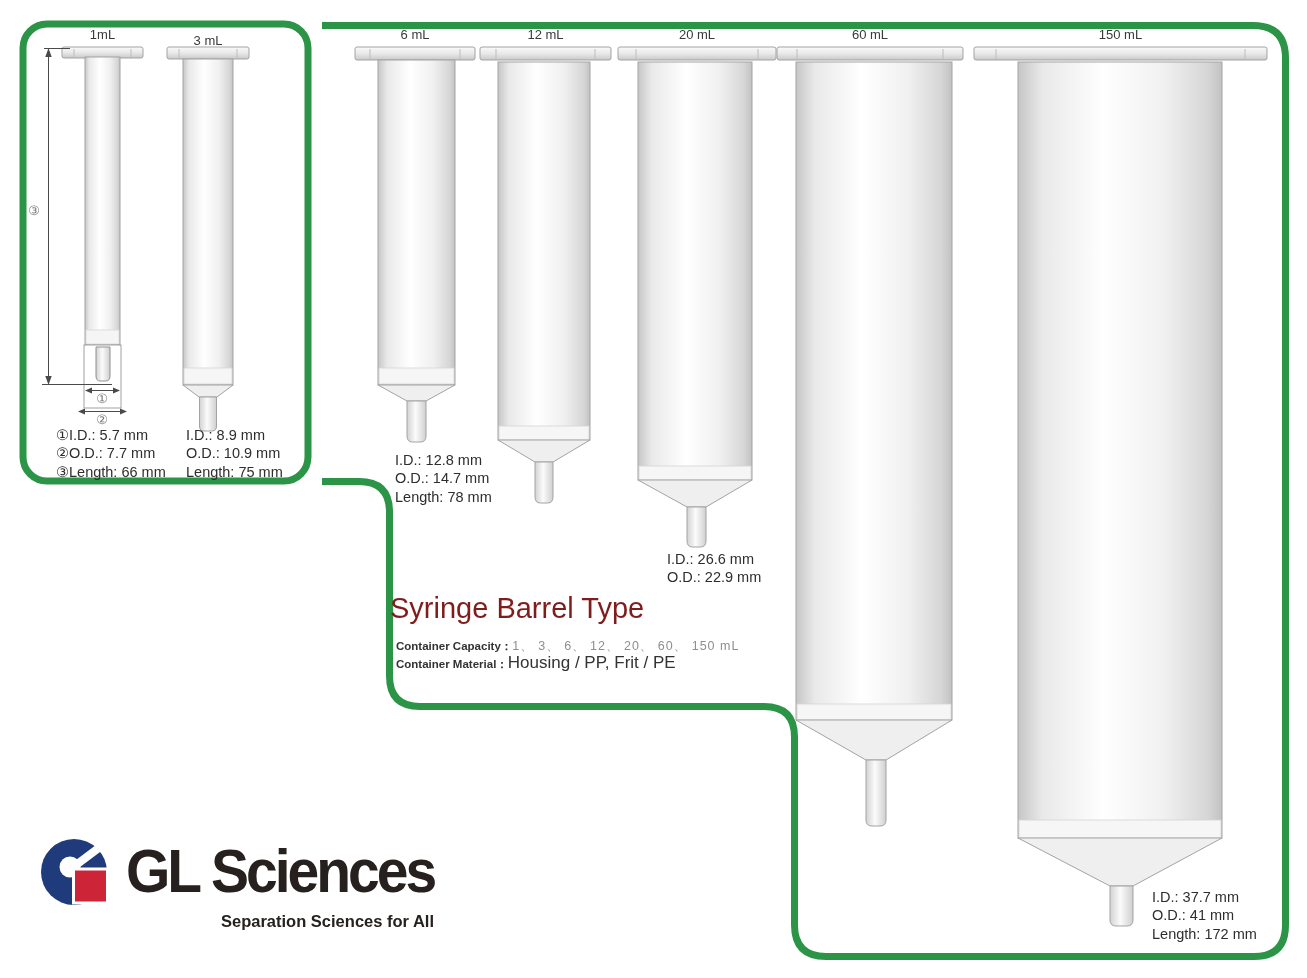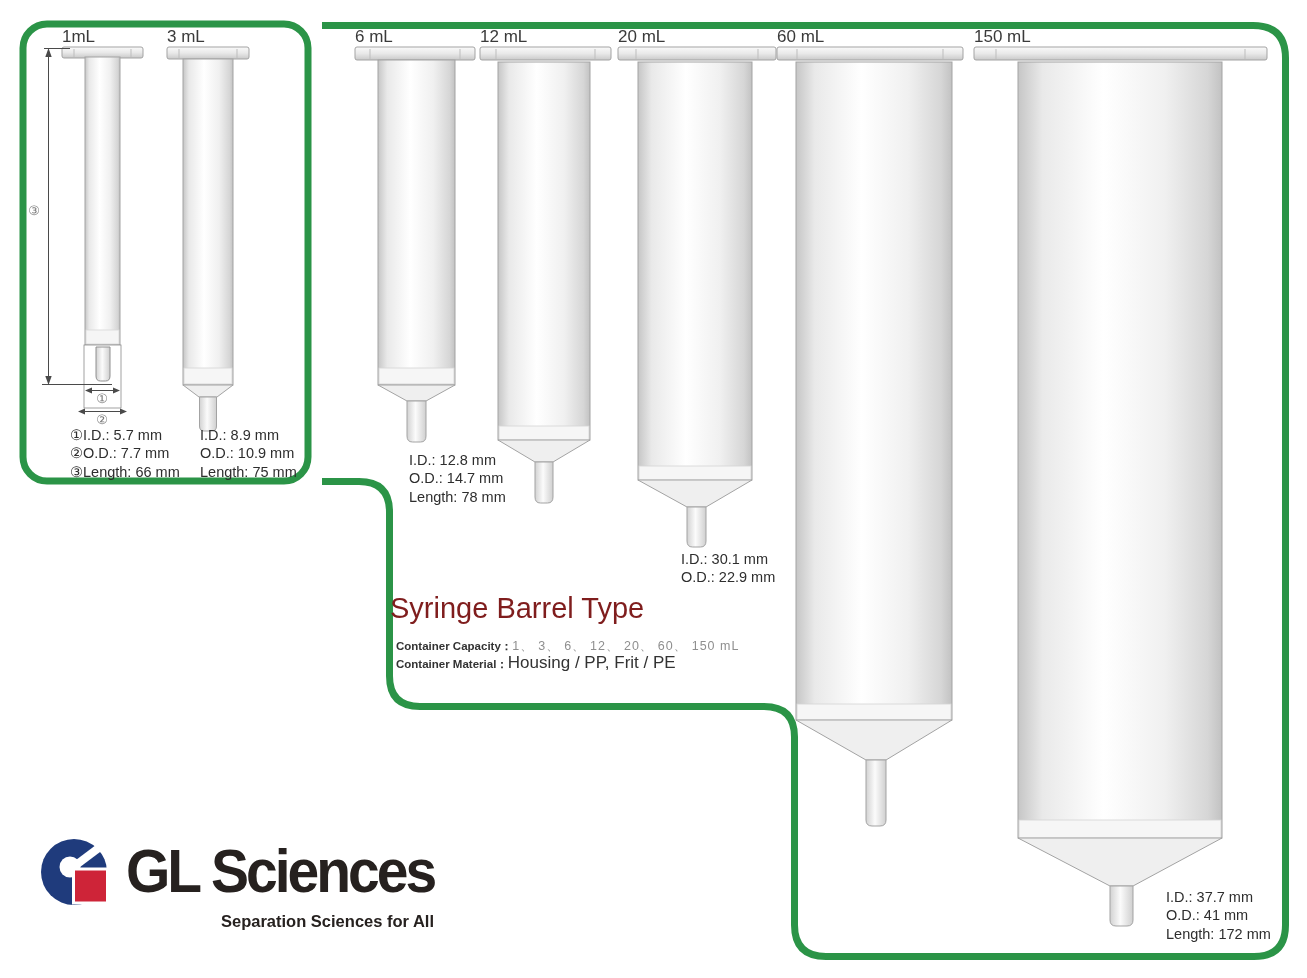--- a/index.html
+++ b/index.html
@@ -1,23 +1,23 @@
 <!DOCTYPE html>
 <html><head>
 <meta charset="utf-8">
 <style>
   html,body{margin:0;padding:0;background:#ffffff;}
   .stage{position:relative;width:1307px;height:978px;background:#ffffff;overflow:hidden;
          font-family:"Liberation Sans", sans-serif;}
   .stage svg{position:absolute;left:0;top:0;}
-  .cap-label{position:absolute;font-size:17px;color:#3a3a3a;}
-  .dims{position:absolute;font-size:14.5px;color:#2e2e2e;line-height:18.3px;white-space:nowrap;margin-left:14px;}
+  .cap-label{position:absolute;text-align:center;font-size:13px;color:#3a3a3a;}
+  .dims{position:absolute;font-size:14.5px;color:#2e2e2e;line-height:18.3px;white-space:nowrap;}
   .marker{position:absolute;color:#7a7a7a;font-size:13px;width:16px;text-align:center;}
   #lab-1ml{left:62px;top:27px;width:81px}
-  #lab-3ml{left:167px;top:27px;width:82px}
+  #lab-3ml{left:167px;top:33px;width:82px}
   #lab-6ml{left:355px;top:27px;width:120px}
   #lab-12ml{left:480px;top:27px;width:131px}
   #lab-20ml{left:618px;top:27px;width:158px}
   #lab-60ml{left:777px;top:27px;width:186px}
   #lab-150ml{left:974px;top:27px;width:293px}
   #dims-1ml{left:56px;top:426px}
   #dims-3ml{left:186px;top:426px}
   #dims-6ml{left:395px;top:451px}
   #dims-12ml{left:506px;top:511px}
   #dims-20ml{left:667px;top:550px}
@@ -186,21 +186,21 @@
     <div>I.D.: 8.9 mm</div>
     <div>O.D.: 10.9 mm</div>
     <div>Length: 75 mm</div>
   </div>
   <div class="dims" id="dims-6ml">
     <div>I.D.: 12.8 mm</div>
     <div>O.D.: 14.7 mm</div>
     <div>Length: 78 mm</div>
   </div>
   <div class="dims" id="dims-20ml">
-    <div>I.D.: 30.1 mm</div>
+    <div>I.D.: 26.6 mm</div>
     <div>O.D.: 22.9 mm</div>
   </div>
   <div class="dims" id="dims-150ml">
     <div>I.D.: 37.7 mm</div>
     <div>O.D.: 41 mm</div>
     <div>Length: 172 mm</div>
   </div>
 
   <div class="marker" id="marker-length">③</div>
   <div class="marker" id="marker-inner">①</div>

